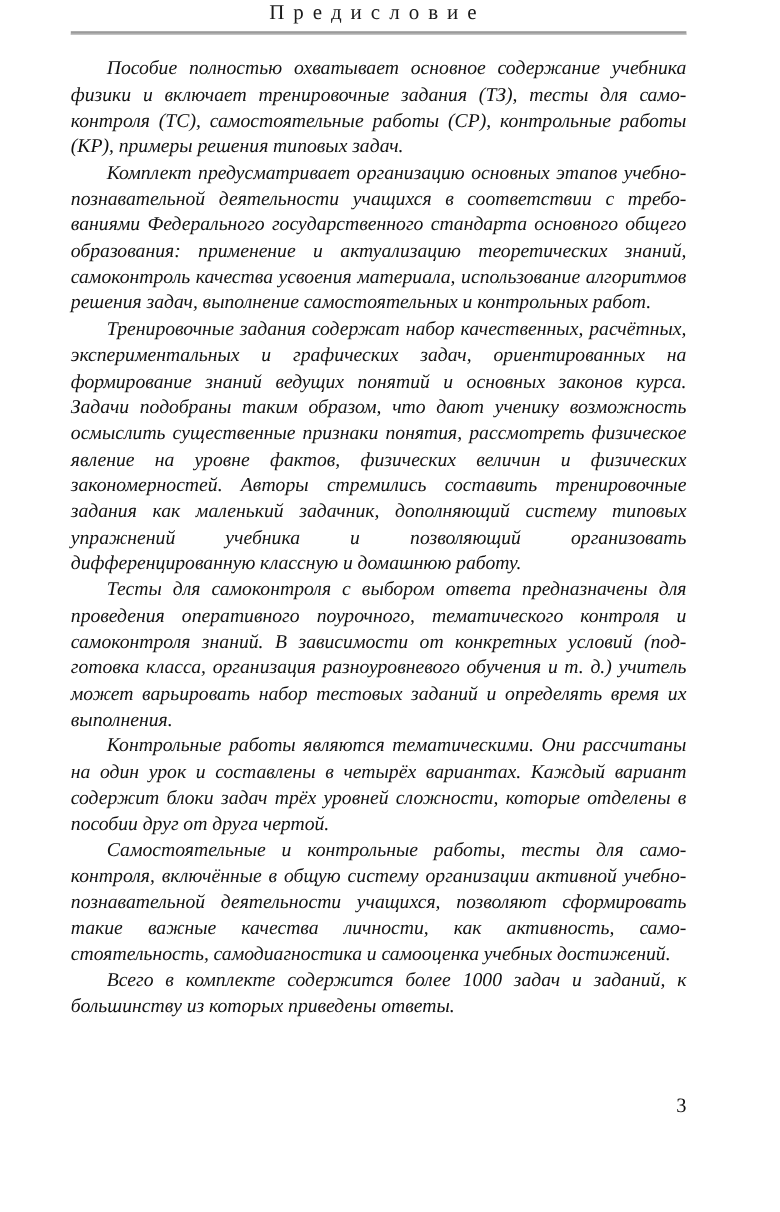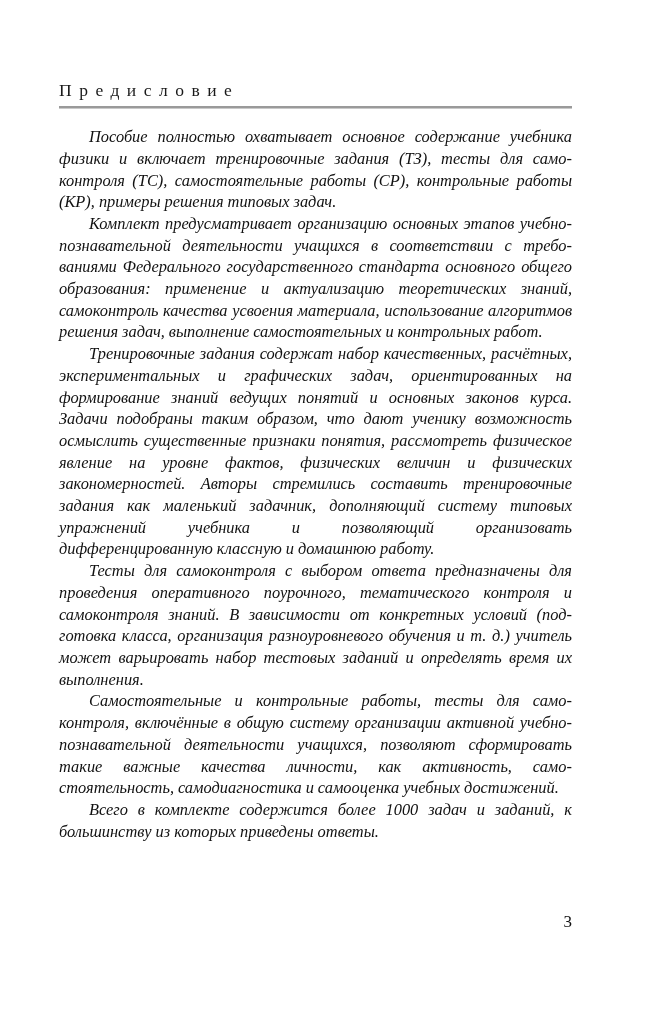--- a/index.html
+++ b/index.html
@@ -28,22 +28,21 @@
 
   .content {
     position: absolute;
     left: 59px;
     top: 0;
     width: 513px;
   }
 
   
   .running-head {
-    padding-top: 80px;
-    text-align: left;
+    text-align: center;
     font-family: "Liberation Serif", "DejaVu Serif", serif;
     font-size: 17.5px;
     letter-spacing: 7.5px;
     color: #1a1a1a;
     line-height: 1.15;
     white-space: nowrap;
     padding-right: 2px;
   }
 
   .head-rule {
@@ -93,20 +92,21 @@
 
     <div class="running-head">Предисловие</div>
 
     <div class="head-rule"></div>
 
     <div class="body-copy">
       <p>Пособие полностью охватывает основное содержание учебника физики и включает тренировочные задания (ТЗ), тесты для само­контроля (ТС), самостоятельные работы (СР), контрольные работы (КР), примеры решения типовых задач.</p>
       <p>Комплект предусматривает организацию основных этапов учеб­но-познавательной деятельности учащихся в соответствии с требо­ваниями Федерального государственного стандарта основного об­щего образования: применение и актуализацию теоретических знаний, самоконтроль качества усвоения материала, использова­ние алгоритмов решения задач, выполнение самостоятельных и контрольных работ.</p>
       <p>Тренировочные задания содержат набор качественных, расчёт­ных, экспериментальных и графических задач, ориентированных на формирование знаний ведущих понятий и основных законов курса. Задачи подобраны таким образом, что дают ученику воз­можность осмыслить существенные признаки понятия, рассмо­треть физическое явление на уровне фактов, физических величин и физических закономерностей. Авторы стремились составить тренировочные задания как маленький задачник, дополняющий систему типовых упражнений учебника и позволяющий организо­вать дифференцированную классную и домашнюю работу.</p>
       <p>Тесты для самоконтроля с выбором ответа предназначены для проведения оперативного поурочного, тематического контроля и самоконтроля знаний. В зависимости от конкретных условий (под­готовка класса, организация разноуровневого обучения и т. д.) учитель может варьировать набор тестовых заданий и определять время их выполнения.</p>
+      <p>Контрольные работы являются тематическими. Они рассчита­ны на один урок и составлены в четырёх вариантах. Каждый вари­ант содержит блоки задач трёх уровней сложности, которые отде­лены в пособии друг от друга чертой.</p>
       <p>Самостоятельные и контрольные работы, тесты для само­контроля, включённые в общую систему организации активной учебно-познавательной деятельности учащихся, позволяют сфор­мировать такие важные качества личности, как активность, само­стоятельность, самодиагностика и самооценка учебных дости­жений.</p>
       <p>Всего в комплекте содержится более 1000 задач и заданий, к большинству из которых приведены ответы.</p>
     </div>
 
   </div>
 
   <div class="folio">3</div>
 
 </div>
 

